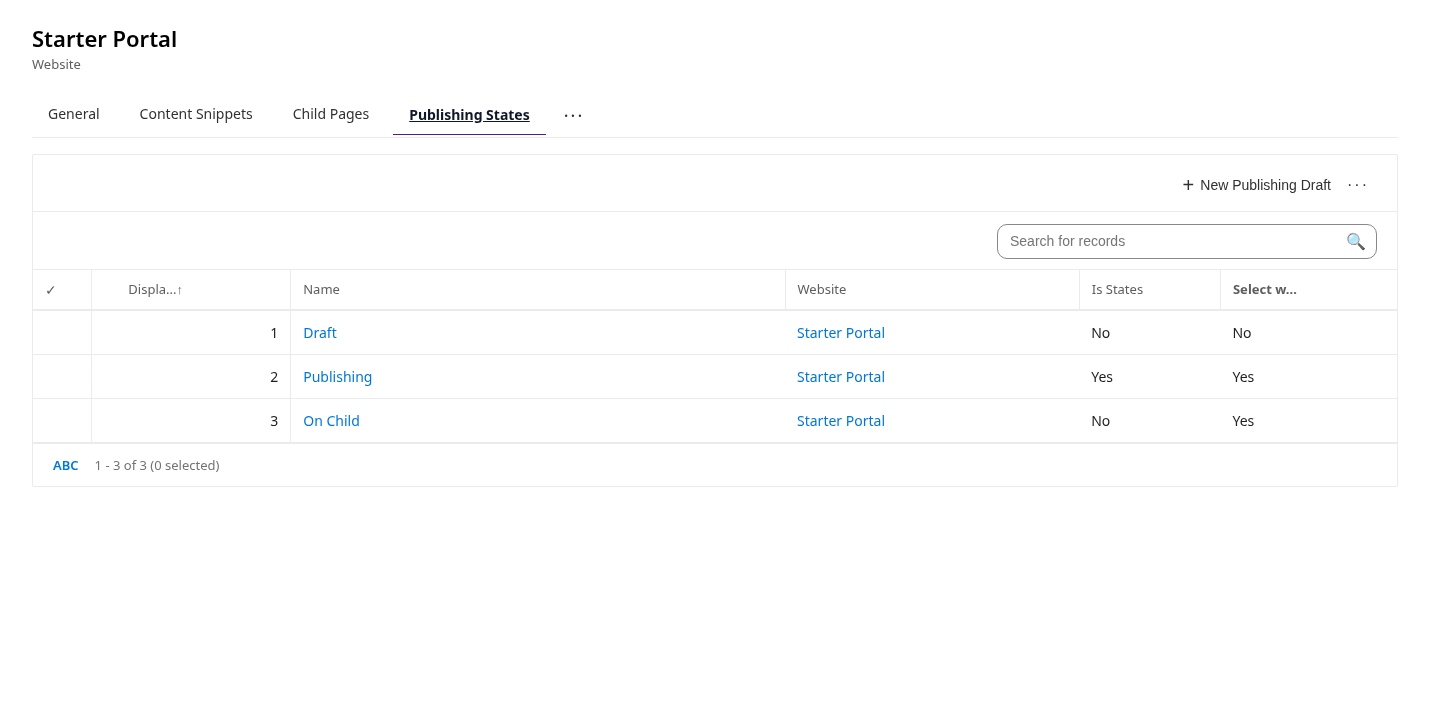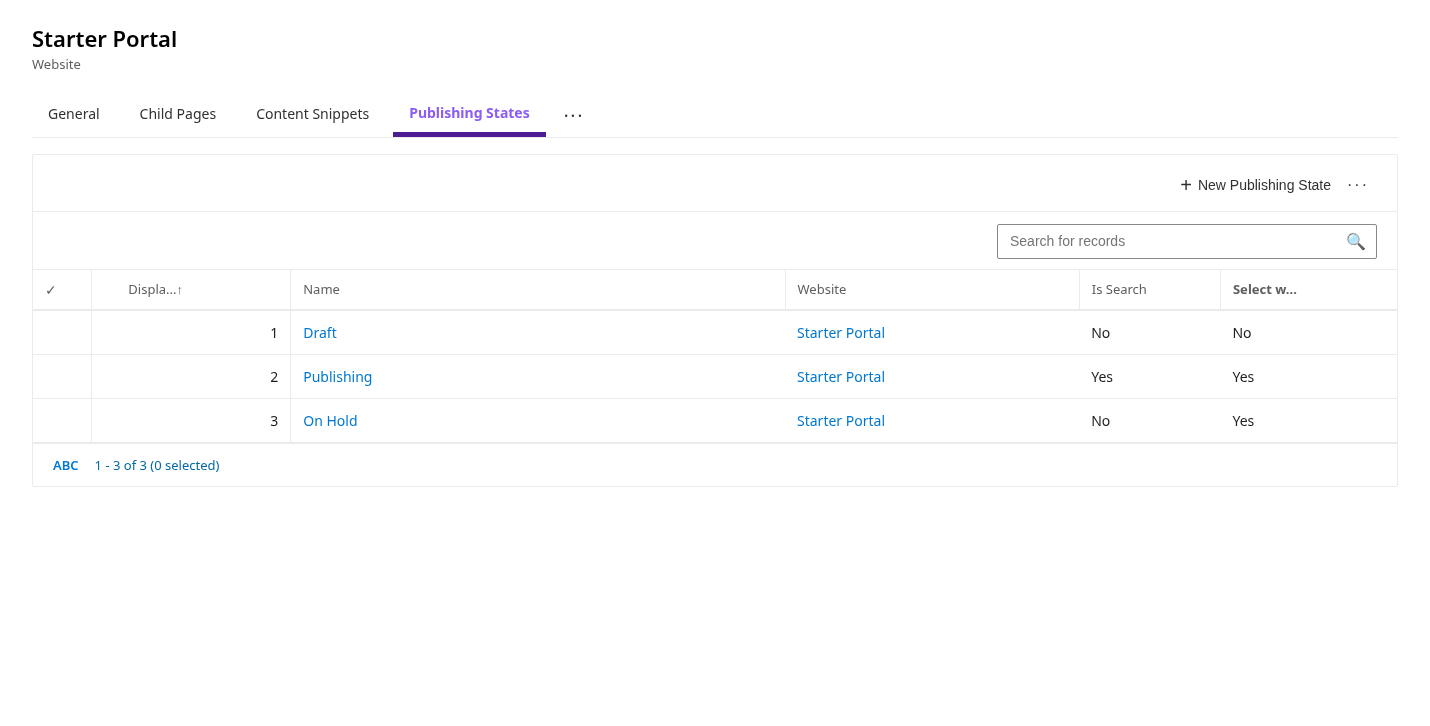--- a/index.html
+++ b/index.html
@@ -36,22 +36,23 @@
       padding: 10px 16px;
       font-size: 14px;
       color: #323130;
       cursor: pointer;
       border-bottom: 3px solid transparent;
       white-space: nowrap;
       user-select: none;
     }
     .tab.active {
       font-weight: 700;
-      color: #8b5cf6;
-      border-bottom: 5px solid #4c1d95;
+      color: #0f172a;
+      border-bottom: 1px solid #4c1d95;
+      text-decoration: underline;
     }
     .tab-more {
       padding: 10px 10px;
       font-size: 18px;
       color: #323130;
       cursor: pointer;
       letter-spacing: 2px;
     }
 
     
@@ -104,21 +105,21 @@
     
     .search-row {
       display: flex;
       justify-content: flex-end;
       padding: 12px 20px 10px 20px;
     }
     .search-box {
       display: flex;
       align-items: center;
       border: 1px solid #8a8886;
-      border-radius: 2px;
+      border-radius: 10px;
       width: 380px;
       background: #fff;
     }
     .search-input {
       flex: 1;
       border: none;
       outline: none;
       padding: 7px 12px;
       font-size: 14px;
       color: #323130;
@@ -200,46 +201,46 @@
       border-top: 1px solid #edebe9;
       font-size: 13px;
       color: #0078d4;
     }
     .footer-alpha {
       font-weight: 600;
       font-size: 13px;
       color: #0078d4;
     }
     .footer-count {
-      color: #0369a1;
+      color: #737373;
     }
 
     
     .check-mark { font-size: 14px; }
   </style>
 </head>
 <body>
 
 <h1 class="page-title">Starter Portal</h1>
 <div class="page-subtitle">Website</div>
 
 <nav class="tabs">
   <div class="tab">General</div>
+  <div class="tab">Content Snippets</div>
   <div class="tab">Child Pages</div>
-  <div class="tab">Content Snippets</div>
   <div class="tab active">Publishing States</div>
   <div class="tab-more">···</div>
 </nav>
 
 <div class="card">
 
   <div class="card-toolbar">
     <button class="new-btn">
       <span class="new-btn-plus">+</span>
-      <span>New Publishing State</span>
+      <span>New Publishing Draft</span>
     </button>
     <button class="more-btn">···</button>
   </div>
 
   <div class="search-row">
     <div class="search-box">
       <input class="search-input" type="text" placeholder="Search for records" style="">
       <button class="search-icon-btn">
         <span>🔍</span>
       </button>
@@ -252,21 +253,21 @@
         <th class="th-check">
           <span class="check-mark">✓</span>
         </th>
         <th>
           <div class="th-display">
             <span>Displa...↑</span>
           </div>
         </th>
         <th>Name</th>
         <th>Website</th>
-        <th>Is Search</th>
+        <th>Is States</th>
         <th>Select w...</th>
       </tr>
     </thead>
     <tbody id="table-body">
     <tr>
       <td class="td-num"></td>
       <td class="td-num">1</td>
       <td class="td-name">
         <a>Draft</a>
       </td>
@@ -285,21 +286,21 @@
       <td class="td-website">
         <a>Starter Portal</a>
       </td>
       <td class="td-default">Yes</td>
       <td class="td-select">Yes</td>
     </tr>
         <tr>
       <td class="td-num"></td>
       <td class="td-num">3</td>
       <td class="td-name">
-        <a>On Hold</a>
+        <a>On Child</a>
       </td>
       <td class="td-website">
         <a>Starter Portal</a>
       </td>
       <td class="td-default">No</td>
       <td class="td-select">Yes</td>
     </tr>
       </tbody>
   </table>
 

